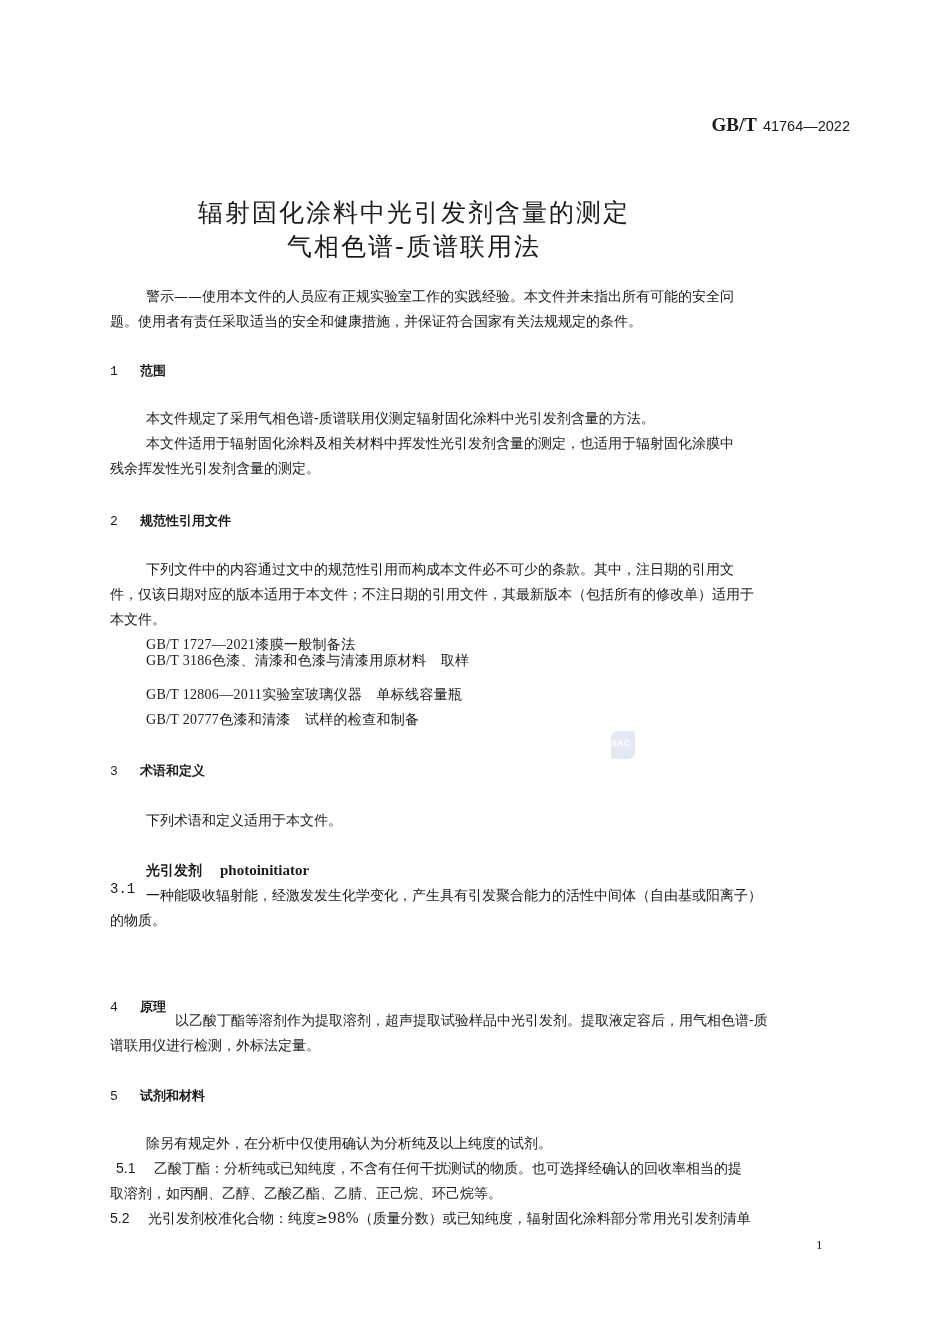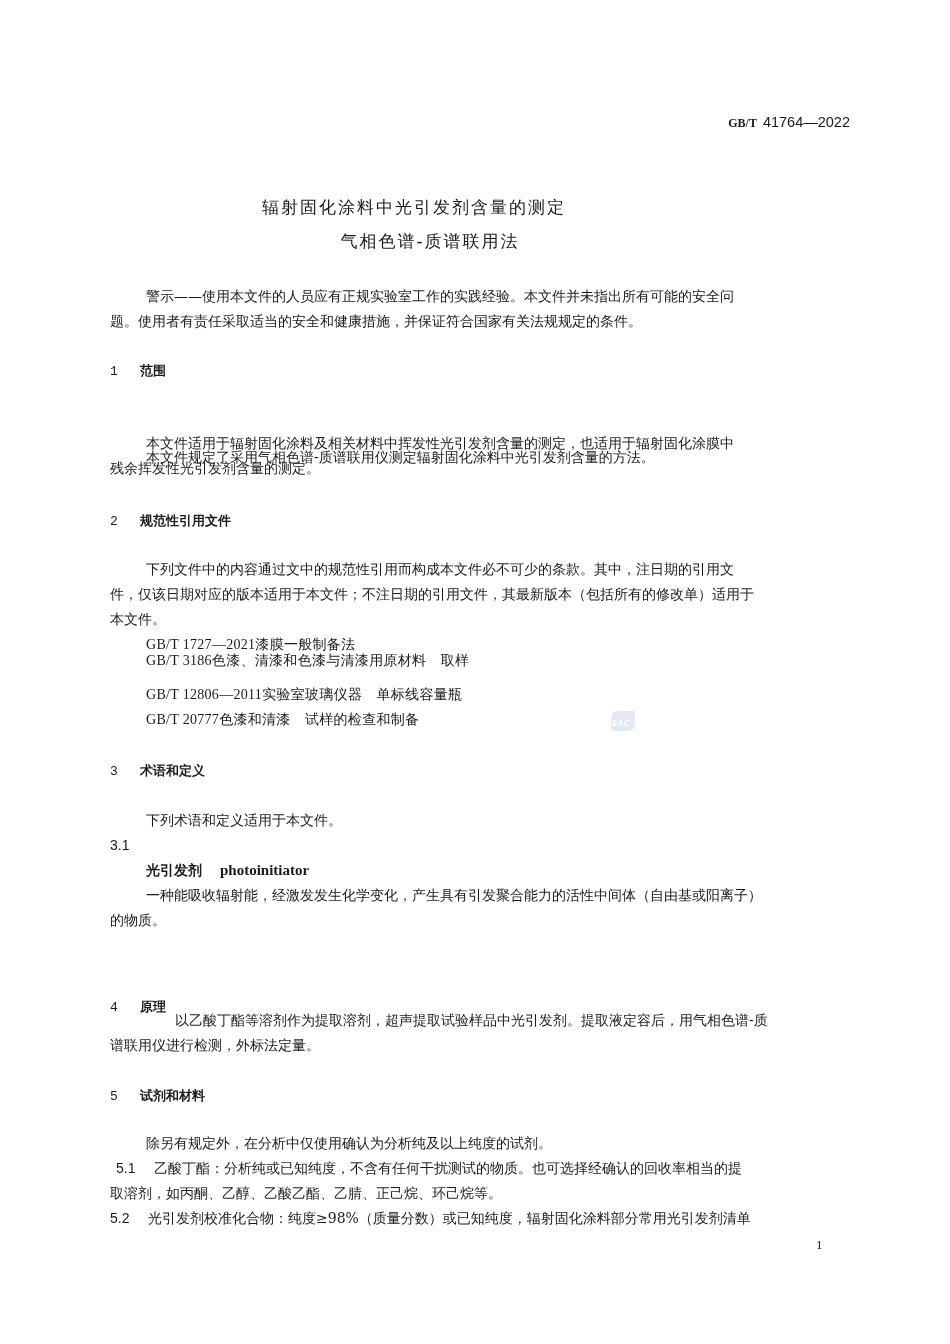--- a/index.html
+++ b/index.html
@@ -6,66 +6,66 @@
     body {
       width: 950px; height: 1344px; position: relative; overflow: hidden;
       font-family: "DejaVu Serif", "Liberation Serif", serif;
       color: #1a1a1a;
     }
     .abs { position: absolute; }
     .std-no {
       left: 600px; top: 114px; width: 250px; text-align: right;
       font-size: 14px; white-space: nowrap;
     }
-    .std-no .gbt { font-family: "Liberation Serif", serif; font-weight: bold; font-size: 12px; }
+    .std-no .gbt { font-family: "Liberation Serif", serif; font-weight: bold; font-size: 19px; }
     .std-no .num { font-family: "Liberation Sans", sans-serif; font-size: 14.5px; margin-left: 6px; }
     .title {
       left: 0; width: 828px; text-align: center;
-      font-family: "DejaVu Sans", sans-serif; font-size: 17px; letter-spacing: 2px;
+      font-family: "DejaVu Sans", sans-serif; font-size: 25px; letter-spacing: 2px;
     }
     .warn { font-family: "DejaVu Sans", sans-serif; font-size: 14px; }
     .heading {
       left: 110px; font-family: Liberation Mono, monospace; font-size: 13px; font-weight: bold;
       white-space: nowrap;
     }
     .heading .hn { font-weight: normal; display: inline-block; width: 30px; }
     .line {
       left: 110px; font-size: 14px; white-space: nowrap;
     }
     .ref { left: 146px; font-size: 14px; white-space: nowrap; letter-spacing: 0.3px; }
     .ref .code { font-family: "Liberation Serif", serif; }
-    .sans-num { font-family: Liberation Sans, sans-serif; }
+    .sans-num { font-family: Liberation Mono, monospace; margin-top: 44px; }
     .term-title { left: 146px; font-size: 14px; white-space: nowrap; font-weight: bold; font-family: "DejaVu Sans", sans-serif; }
     .term-title .en { font-family: "Liberation Serif", serif; font-size: 15px; margin-left: 18px; }
     .sub-no { display: inline-block; width: 38px; font-family: "Liberation Sans", sans-serif; }
     .watermark {
-      left: 611px; top: 711px; width: 24px; height: 20px;
+      left: 611px; top: 731px; width: 24px; height: 28px;
       background: #dfe6f2; border-radius: 7px 2px 7px 2px;
       color: #ffffff; font-family: "Liberation Sans", sans-serif; font-weight: bold; font-style: italic;
       font-size: 9px; line-height: 24px; text-align: left; opacity: 0.85;
     }
     .page-no { left: 816px; top: 1237px; font-size: 13px; font-family: "Liberation Serif", serif; }
   </style>
 </head>
 <body>
 
 <div class="abs std-no">
   <span class="gbt">GB/T</span><span class="num">41764—2022</span>
 </div>
 
 <div class="abs title" style="top:196px;">辐射固化涂料中光引发剂含量的测定</div>
-<div class="abs title" style="top:230px;padding-left:16px;">气相色谱-质谱联用法</div>
+<div class="abs title" style="top:230px;">气相色谱-质谱联用法</div>
 
 <div class="abs line warn" style="left:146px; top:288px;">警示——使用本文件的人员应有正规实验室工作的实践经验。本文件并未指出所有可能的安全问</div>
 <div class="abs line warn" style="top:313px;">题。使用者有责任采取适当的安全和健康措施，并保证符合国家有关法规规定的条件。</div>
 
 <div class="abs heading" style="top:362px;">
   <span class="hn">1</span><span>范围</span>
 </div>
-<div class="abs line" style="left:146px; top:410px;margin-top:39px;">本文件规定了采用气相色谱-质谱联用仪测定辐射固化涂料中光引发剂含量的方法。</div>
+<div class="abs line" style="left:146px; top:410px;">本文件规定了采用气相色谱-质谱联用仪测定辐射固化涂料中光引发剂含量的方法。</div>
 <div class="abs line" style="left:146px; top:435px;">本文件适用于辐射固化涂料及相关材料中挥发性光引发剂含量的测定，也适用于辐射固化涂膜中</div>
 <div class="abs line" style="top:460px;">残余挥发性光引发剂含量的测定。</div>
 
 <div class="abs heading" style="top:512px;">
   <span class="hn">2</span><span>规范性引用文件</span>
 </div>
 <div class="abs line" style="left:146px; top:561px;">下列文件中的内容通过文中的规范性引用而构成本文件必不可少的条款。其中，注日期的引用文</div>
 <div class="abs line" style="top:586px;">件，仅该日期对应的版本适用于本文件；不注日期的引用文件，其最新版本（包括所有的修改单）适用于</div>
 <div class="abs line" style="top:611px;">本文件。</div>
 

